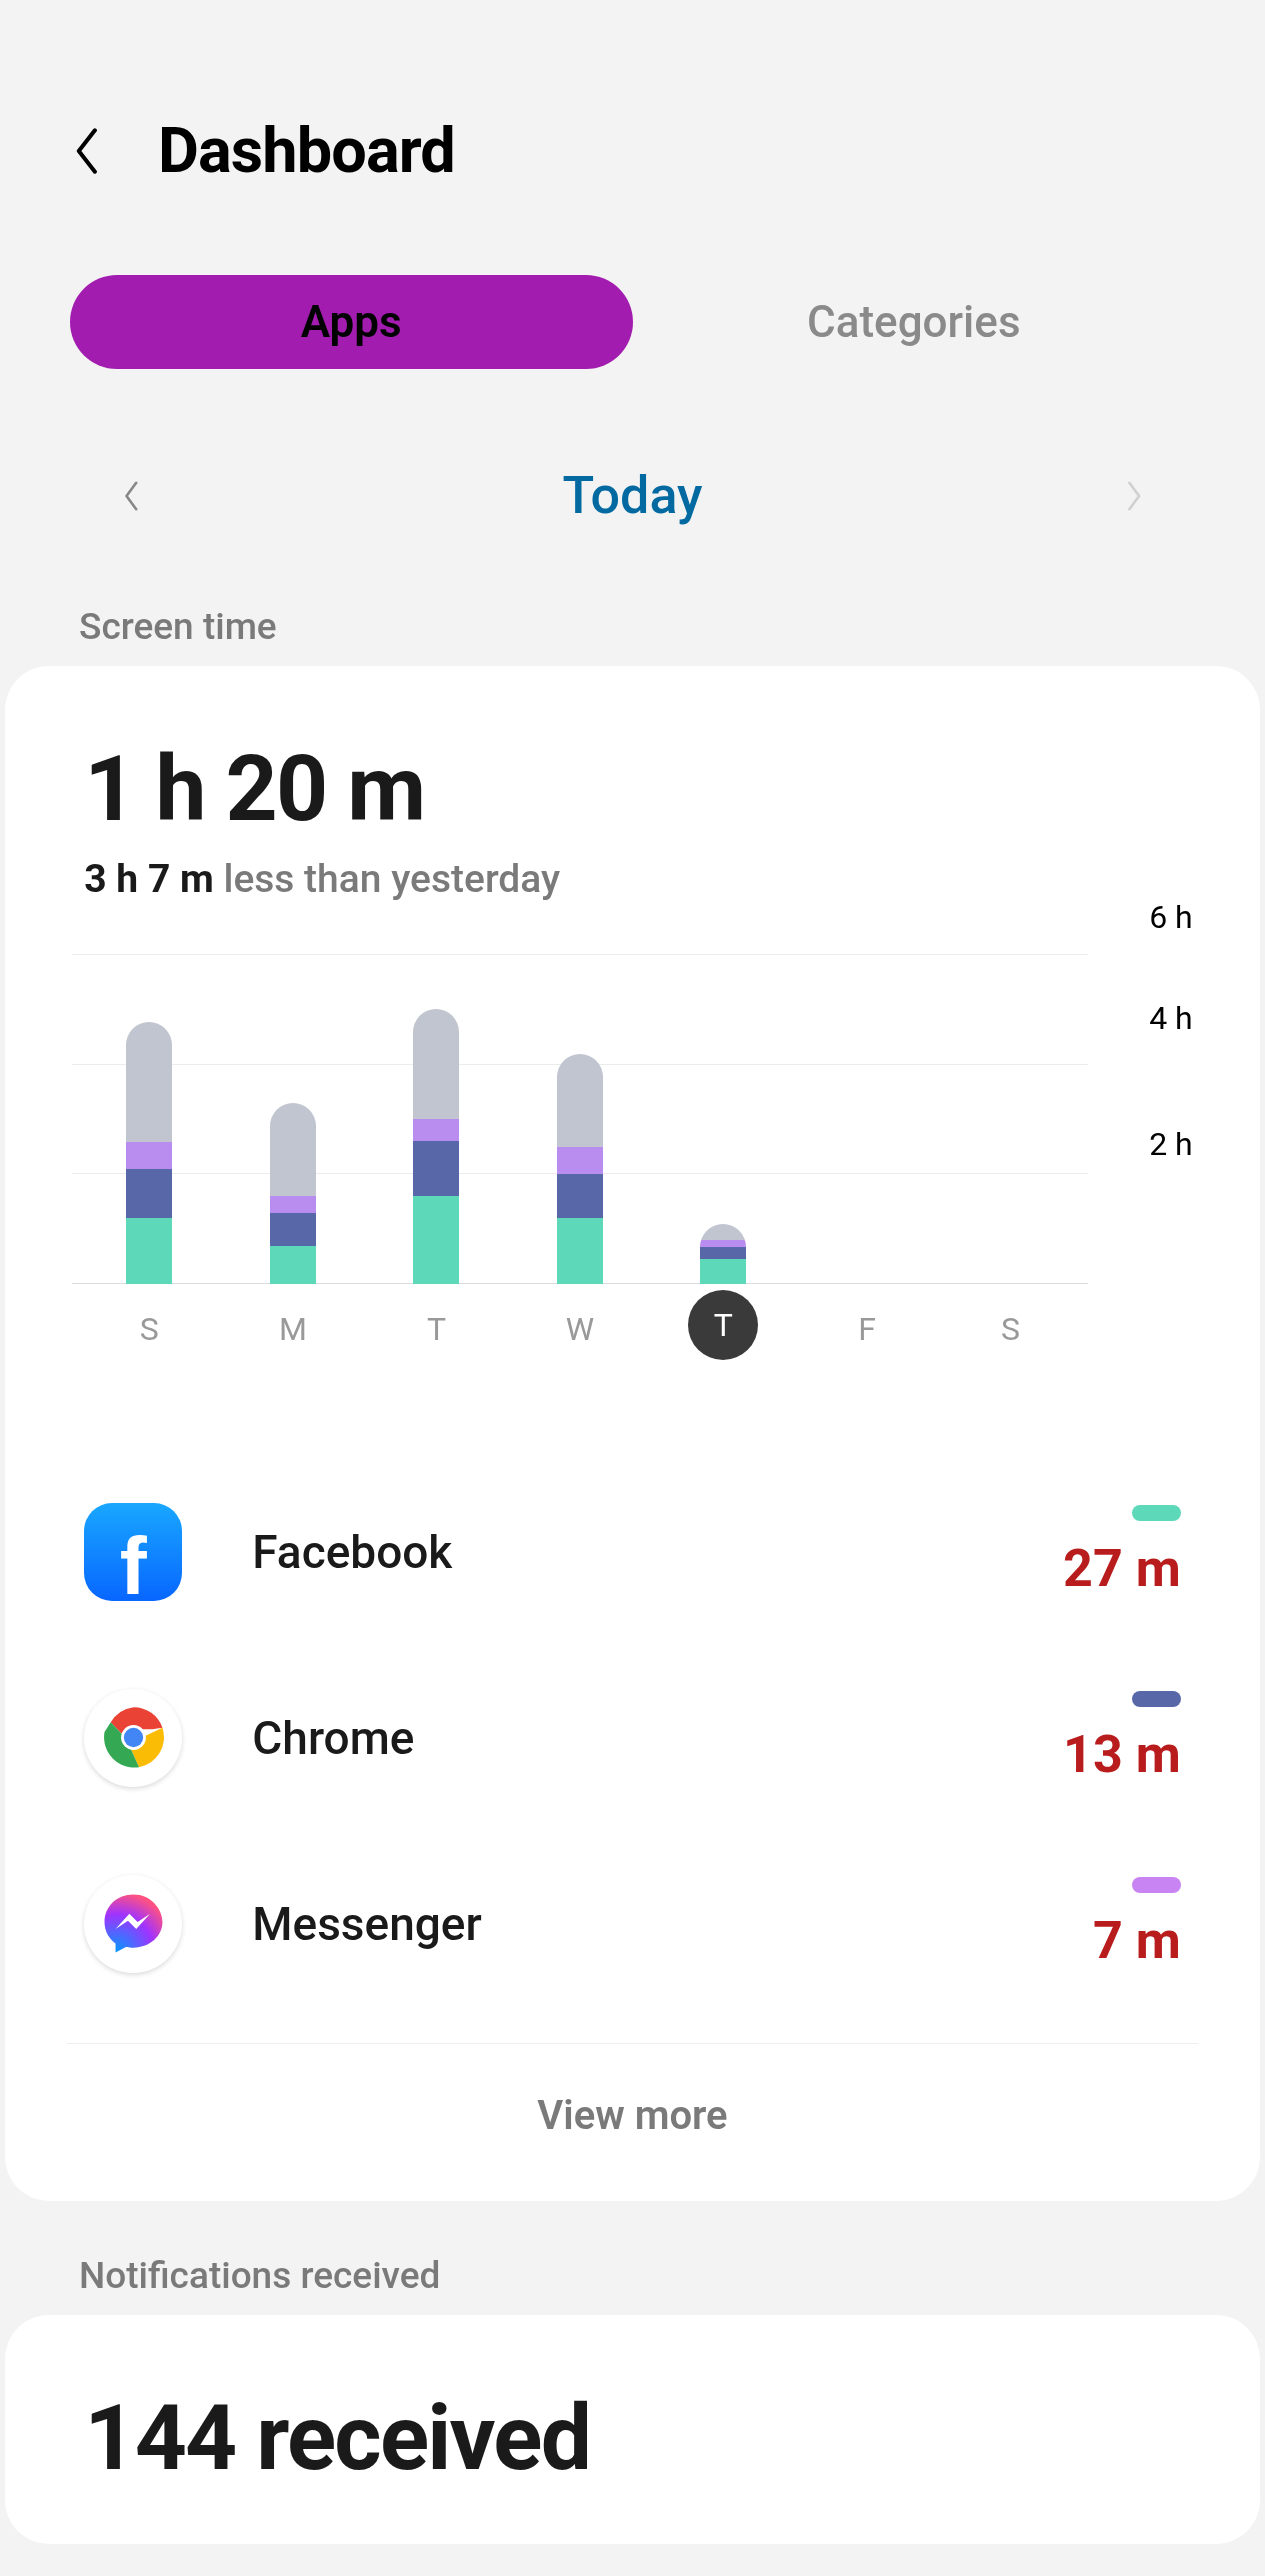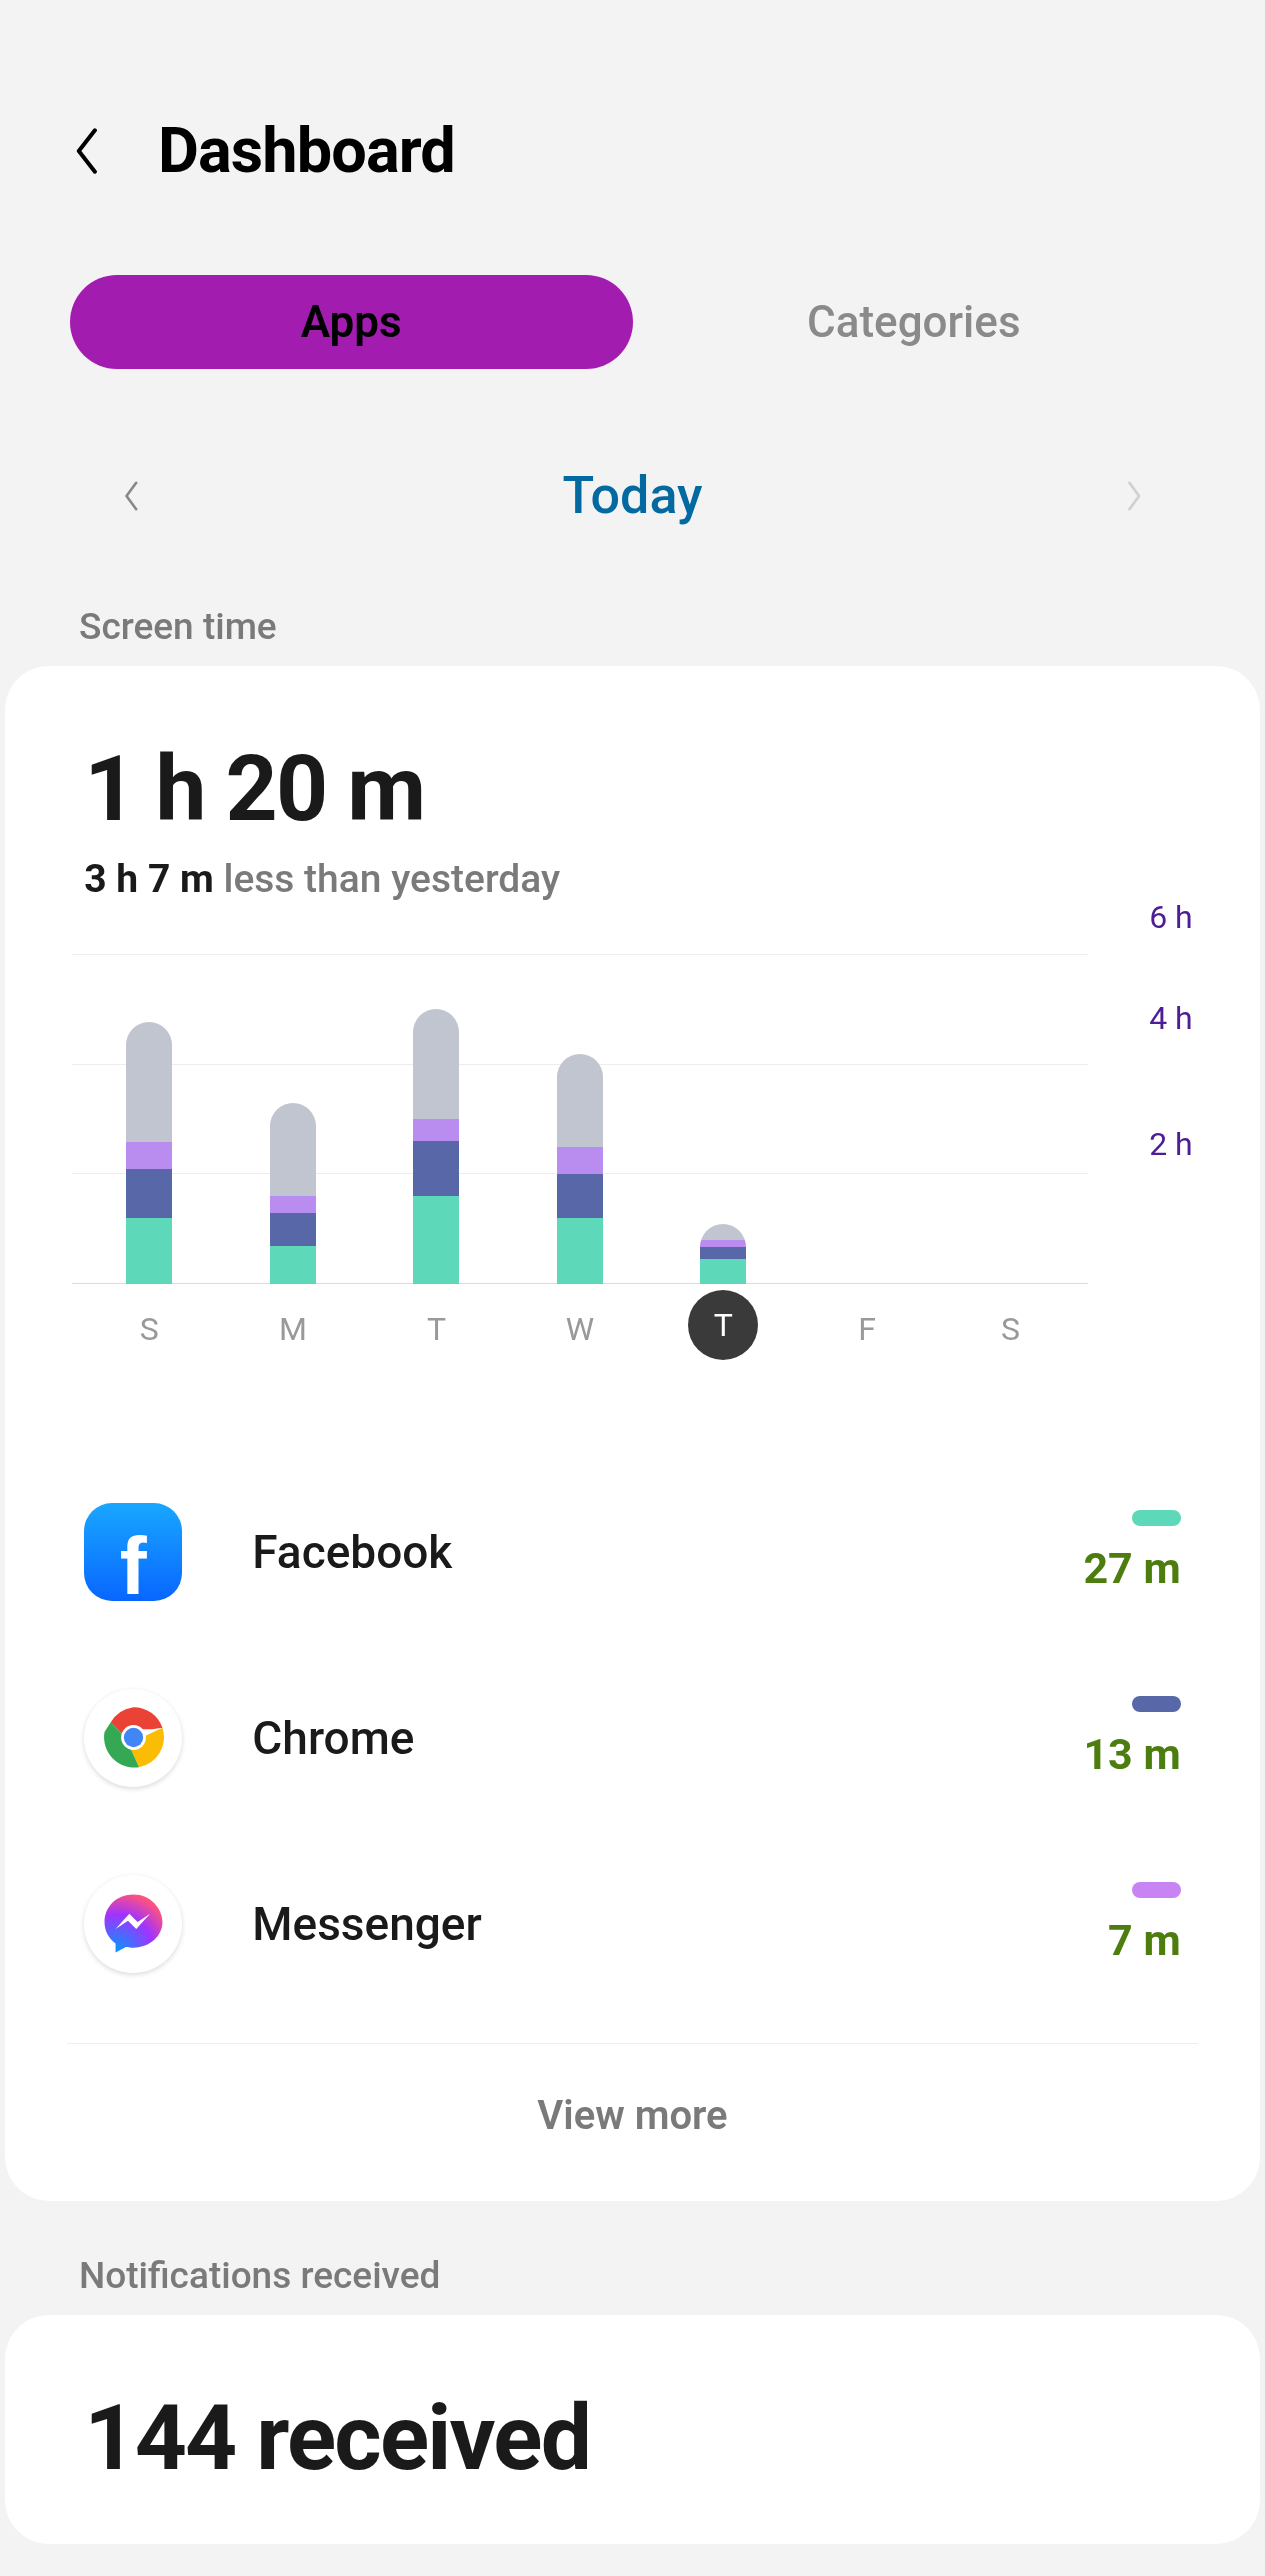--- a/index.html
+++ b/index.html
@@ -108,21 +108,21 @@
     .grid-line {
       position: absolute;
       left: 0; right: 105px;
       height: 0.9px;
       background: #ececec;
     }
     .y-label {
       position: absolute;
       right: 0;
       font-size: 32px;
-      color: #4c1d95;
+      color: #000000;
       transform: translateY(-50%);
     }
     .bar-col {
       width: 46px;
       display: flex;
       flex-direction: column-reverse;
       border-radius: 23px 23px 0 0;
       overflow: hidden;
     }
     .seg { width: 100%; }
@@ -170,23 +170,23 @@
       flex: 1;
     }
     .app-right { text-align: right; }
     .pill {
       display: inline-block;
       width: 49px; height: 16px;
       border-radius: 8.8px;
       margin-bottom: 14px;
     }
     .app-time {
-      font-size: 43px;
+      font-size: 52px;
       font-weight: 700;
-      color: #4d7c0f;
+      color: #b91c1c;
     }
     .divider {
       height: 0.9px;
       background: #eee;
       margin: 26px 62px 0 62px;
     }
     .view-more {
       text-align: center;
       font-size: 40px;
       color: #7a7a7a;

